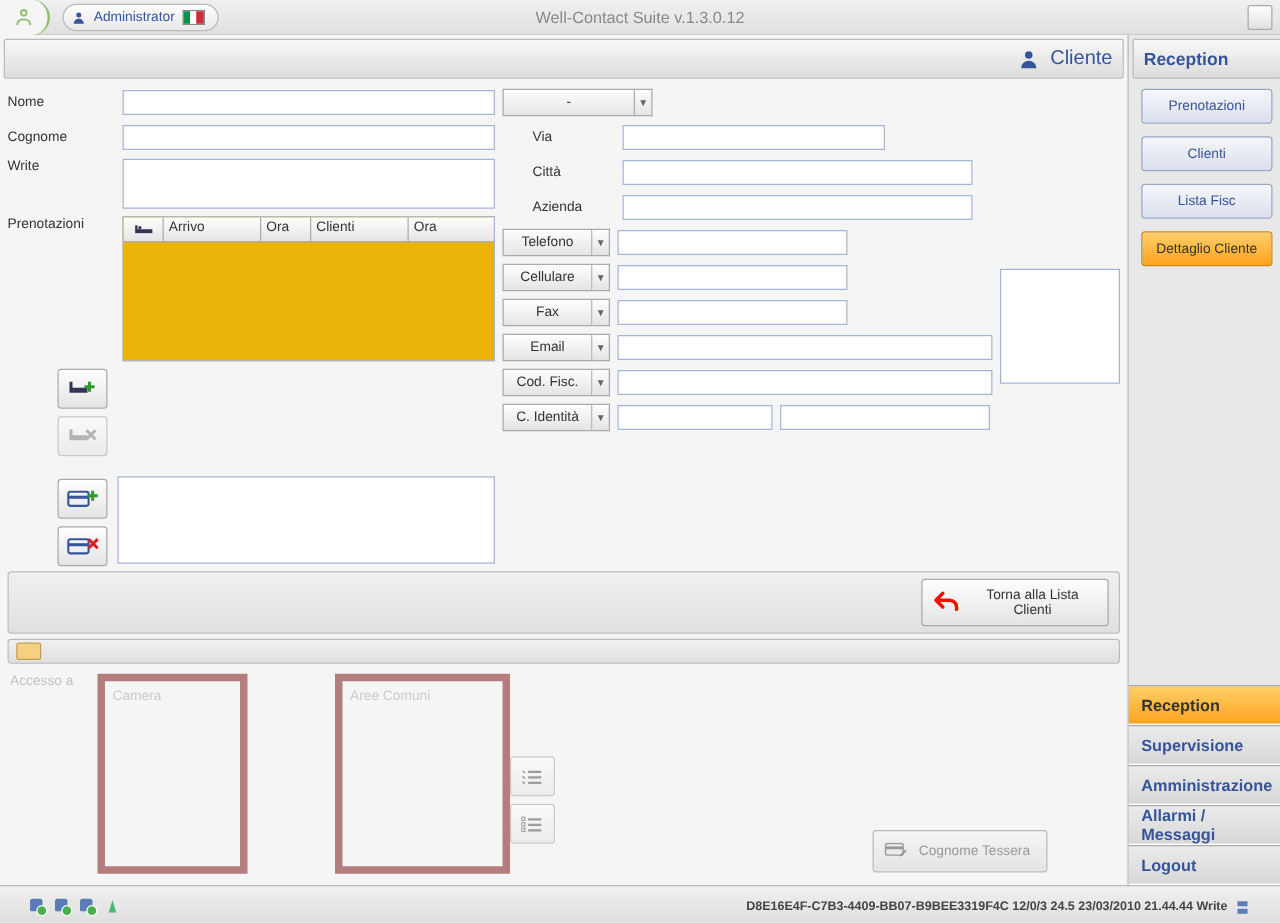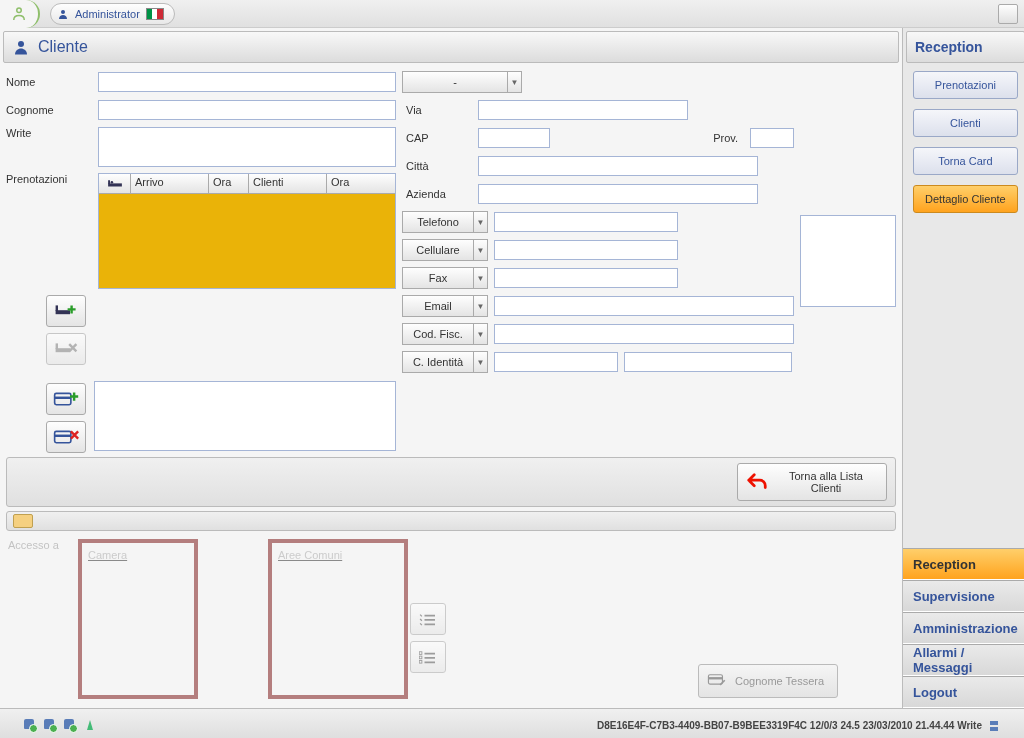--- a/index.html
+++ b/index.html
@@ -11,32 +11,32 @@
   .admin-chip { margin-left:10px; height:22px; background:linear-gradient(#fefefe,#e8e8e8); border:1px solid #bbb; border-radius:11px; display:flex; align-items:center; padding:0 10px 0 6px; gap:6px; font-size:11px; color:#35549b;}
   .flag { width:18px; height:12px; display:flex; flex-direction:row; border:1px solid #888;}
   .flag span{flex:1;}
   .title { position:absolute; left:0; right:0; text-align:center; color:#888; font-size:13px; pointer-events:none;}
   .square-btn { position:absolute; right:6px; top:4px; width:20px; height:20px; background:linear-gradient(#fefefe,#e0e0e0); border:1px solid #aaa; border-radius:2px;}
   
   .main { display:flex; height:680px; }
   .left { flex:1; display:flex; flex-direction:column; }
   .right { width:176px; display:flex; flex-direction:column; background:#e8e8e8; border-left:1px solid #bbb;}
   
-  .section-header { height:32px; background:linear-gradient(#f8f8f8,#dcdcdc); border:1px solid #bbb; margin:3px; border-radius:2px; display:flex; align-items:center; padding:0 8px; gap:8px; font-size:16px; color:#35549b;}
+  .section-header { height:32px; background:linear-gradient(#f8f8f8,#dcdcdc); border:1px solid #bbb; margin:3px; border-radius:2px; display:flex; align-items:center; padding:0 8px; gap:8px; font-size:16px; color:#35549b;justify-content:flex-end;}
   .right .section-header{ margin:3px; font-size:14px; }
   
   .content { flex:1; padding:5px 6px; display:flex; flex-direction:column; gap:4px; overflow:hidden;}
   
   .form-area { display:flex; gap:6px; }
   .col-left { width:390px; }
   .col-right { flex:1; }
   
   .row { display:flex; align-items:center; margin-bottom:6px; gap:6px; min-height:22px;}
   .lbl { font-size:11px; color:#333; width:86px; flex-shrink:0;}
-  .lbl2 { font-size:11px; color:#333; width:70px; flex-shrink:0; padding-left:4px;}
+  .lbl2 { font-size:11px; color:#333; width:70px; flex-shrink:0; padding-left:4px;margin-left:20px;}
   .lbl3 { font-size:11px; color:#333; width:40px; text-align:right; margin-right:6px;}
   input.txt, textarea.txt { border:1px solid #a5b5d6; background:#fff; height:20px; font-size:11px; padding:1px 3px;}
   textarea.txt { resize:none; }
   
   .combo { display:flex; height:22px;}
   .combo .cb-lbl { flex:1; background:linear-gradient(#fefefe,#e4e4e4); border:1px solid #aaa; display:flex; align-items:center; justify-content:center; font-size:11px; min-width:60px;}
   .combo .cb-arr { width:14px; background:linear-gradient(#fefefe,#e4e4e4); border:1px solid #aaa; border-left:none; display:flex; align-items:center; justify-content:center; font-size:8px; color:#666;}
   
   .btn-stack { display:flex; flex-direction:column; gap:6px; margin-left:40px; }
   .icon-btn { width:40px; height:32px; background:linear-gradient(#fefefe,#e4e4e4); border:1px solid #aaa; border-radius:3px; display:flex; align-items:center; justify-content:center;}
@@ -48,21 +48,21 @@
   .grid-body { height:94px; }
   
   .back-bar { height:50px; background:linear-gradient(#f0f0f0,#e0e0e0); border:1px solid #bbb; border-radius:3px; display:flex; align-items:center; justify-content:flex-end; padding:16px 8px;}
   .back-btn { width:150px; height:38px; background:linear-gradient(#fefefe,#e4e4e4); border:1px solid #aaa; border-radius:3px; display:flex; align-items:center; gap:6px; padding:0 8px; font-size:11px;}
   
   .card-bar { height:30px; background:linear-gradient(#f0f0f0,#e0e0e0); border:1px solid #bbb; border-radius:3px; display:flex; align-items:center; padding:0 6px;}
   .card-ico { width:20px; height:14px; background:#f5d080; border:1px solid #c0a050; border-radius:2px;}
   
   .access { flex:1; display:flex; gap:10px; padding:4px 2px; opacity:0.55;}
   .access .lbl{width:60px; color:#999;}
-  .panel { border:4px solid #7f1d1d; background:#f5f5f5; width:120px; height:160px; position:relative;text-decoration:underline;}
+  .panel { border:6px solid #7f1d1d; background:#f5f5f5; width:120px; height:160px; position:relative;}
   .panel-title { font-size:11px; color:#aaa; padding:6px;}
   .list-btns { position:absolute; right:-42px; top:60px; display:flex; flex-direction:column; gap:6px;}
   .lbtn{ width:36px; height:32px; background:linear-gradient(#fefefe,#e4e4e4); border:1px solid #aaa; border-radius:3px; display:flex; align-items:center; justify-content:center;}
   
   .scrivi { position:absolute; right:186px; bottom:40px; width:140px; height:34px; background:linear-gradient(#f5f5f5,#e4e4e4); border:1px solid #bbb; border-radius:3px; display:flex; align-items:center; gap:8px; padding:0 8px; color:#999; font-size:11px;}
   
   
   .side-btn { margin:5px 10px; height:28px; background:linear-gradient(#f5f6fa,#dce0ec); border:1px solid #9aa8c7; border-radius:3px; display:flex; align-items:center; justify-content:center; font-size:11px; color:#35549b;}
   .side-btn.active { background:linear-gradient(#ffcf6a,#ffa31e); color:#333; border-color:#cc8a1e;}
   .side-spacer{flex:1;}
@@ -90,20 +90,21 @@
         <circle cx="12" cy="8" r="4" fill="#35549b"></circle>
         <path d="M4 22c0-5 4-8 8-8s8 3 8 8" fill="#35549b"></path>
       </svg>
     <span>Administrator</span>
     <div class="flag">
         <span style="background:#009246"></span>
         <span style="background:#fff"></span>
         <span style="background:#ce2b37"></span>
       </div>
   </div>
+  <div class="title">Well-Contact Suite v.1.3.0.12</div>
   <div class="square-btn"></div>
 </div>
 
 <div class="main">
   <div class="left">
     <div class="section-header">
       <svg width="18" height="18" viewBox="0 0 24 24">
           <circle cx="12" cy="8" r="4" fill="#35549b"></circle>
           <path d="M4 22c0-5 4-8 8-8s8 3 8 8" fill="#35549b"></path>
         </svg>
@@ -186,27 +187,20 @@
             <div class="combo" style="width:120px">
                 <div class="cb-lbl">-</div>
                 <div class="cb-arr">▼</div>
               </div>
           </div>
           <div style="display:flex;gap:6px;">
             <div style="flex:1;">
               <div class="row">
                   <span class="lbl2">Via</span>
                   <input class="txt" style="width: 210px;">
-                </div>
-              <div class="row">
-                  <span class="lbl2">CAP</span>
-                  <input class="txt" style="width: 72px;">
-                  <span style="flex:1"></span>
-                  <span class="lbl3">Prov.</span>
-                  <input class="txt" style="width: 44px;">
                 </div>
               <div class="row">
                   <span class="lbl2">Città</span>
                   <input class="txt" style="width: 280px;">
                 </div>
               <div class="row">
                   <span class="lbl2">Azienda</span>
                   <input class="txt" style="width: 280px;">
                 </div>
               <div class="row">
@@ -302,21 +296,21 @@
 
   <div class="right">
     <div class="section-header" style="justify-content:flex-start;font-weight:bold;">Reception</div>
     <div class="side-btn">
         <span>Prenotazioni</span>
       </div>
     <div class="side-btn">
         <span>Clienti</span>
       </div>
     <div class="side-btn">
-        <span>Torna Card</span>
+        <span>Lista Fisc</span>
       </div>
     <div class="side-btn active">
         <span>Dettaglio Cliente</span>
       </div>
     <div class="side-spacer"></div>
     <div class="side-section active">
         <span>Reception</span>
       </div>
     <div class="side-section">
         <span>Supervisione</span>

